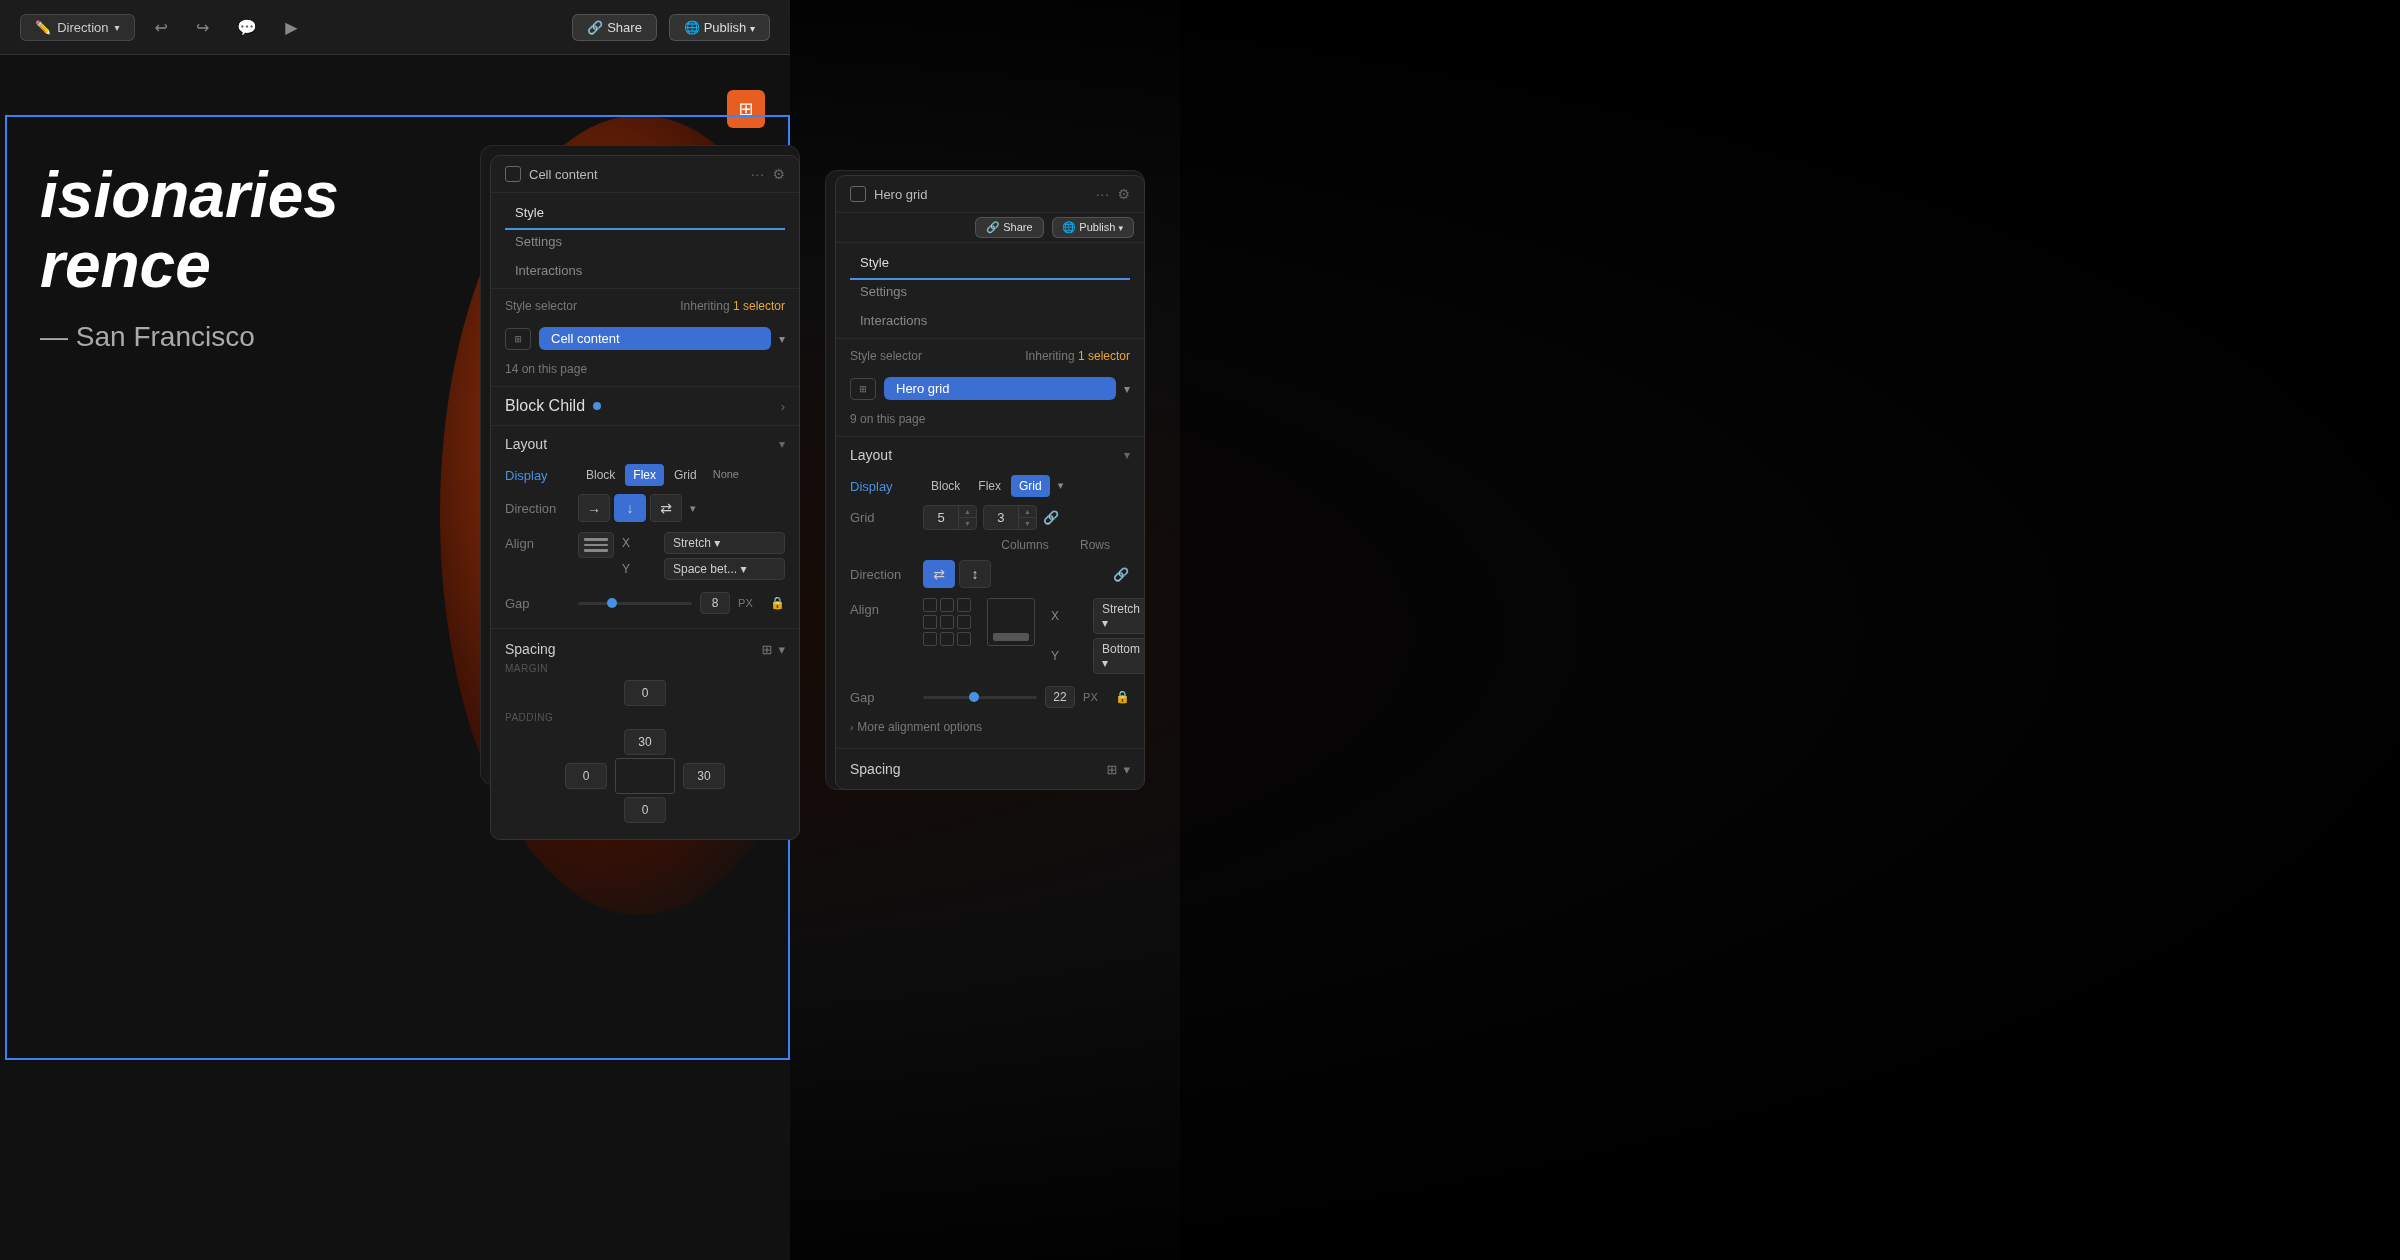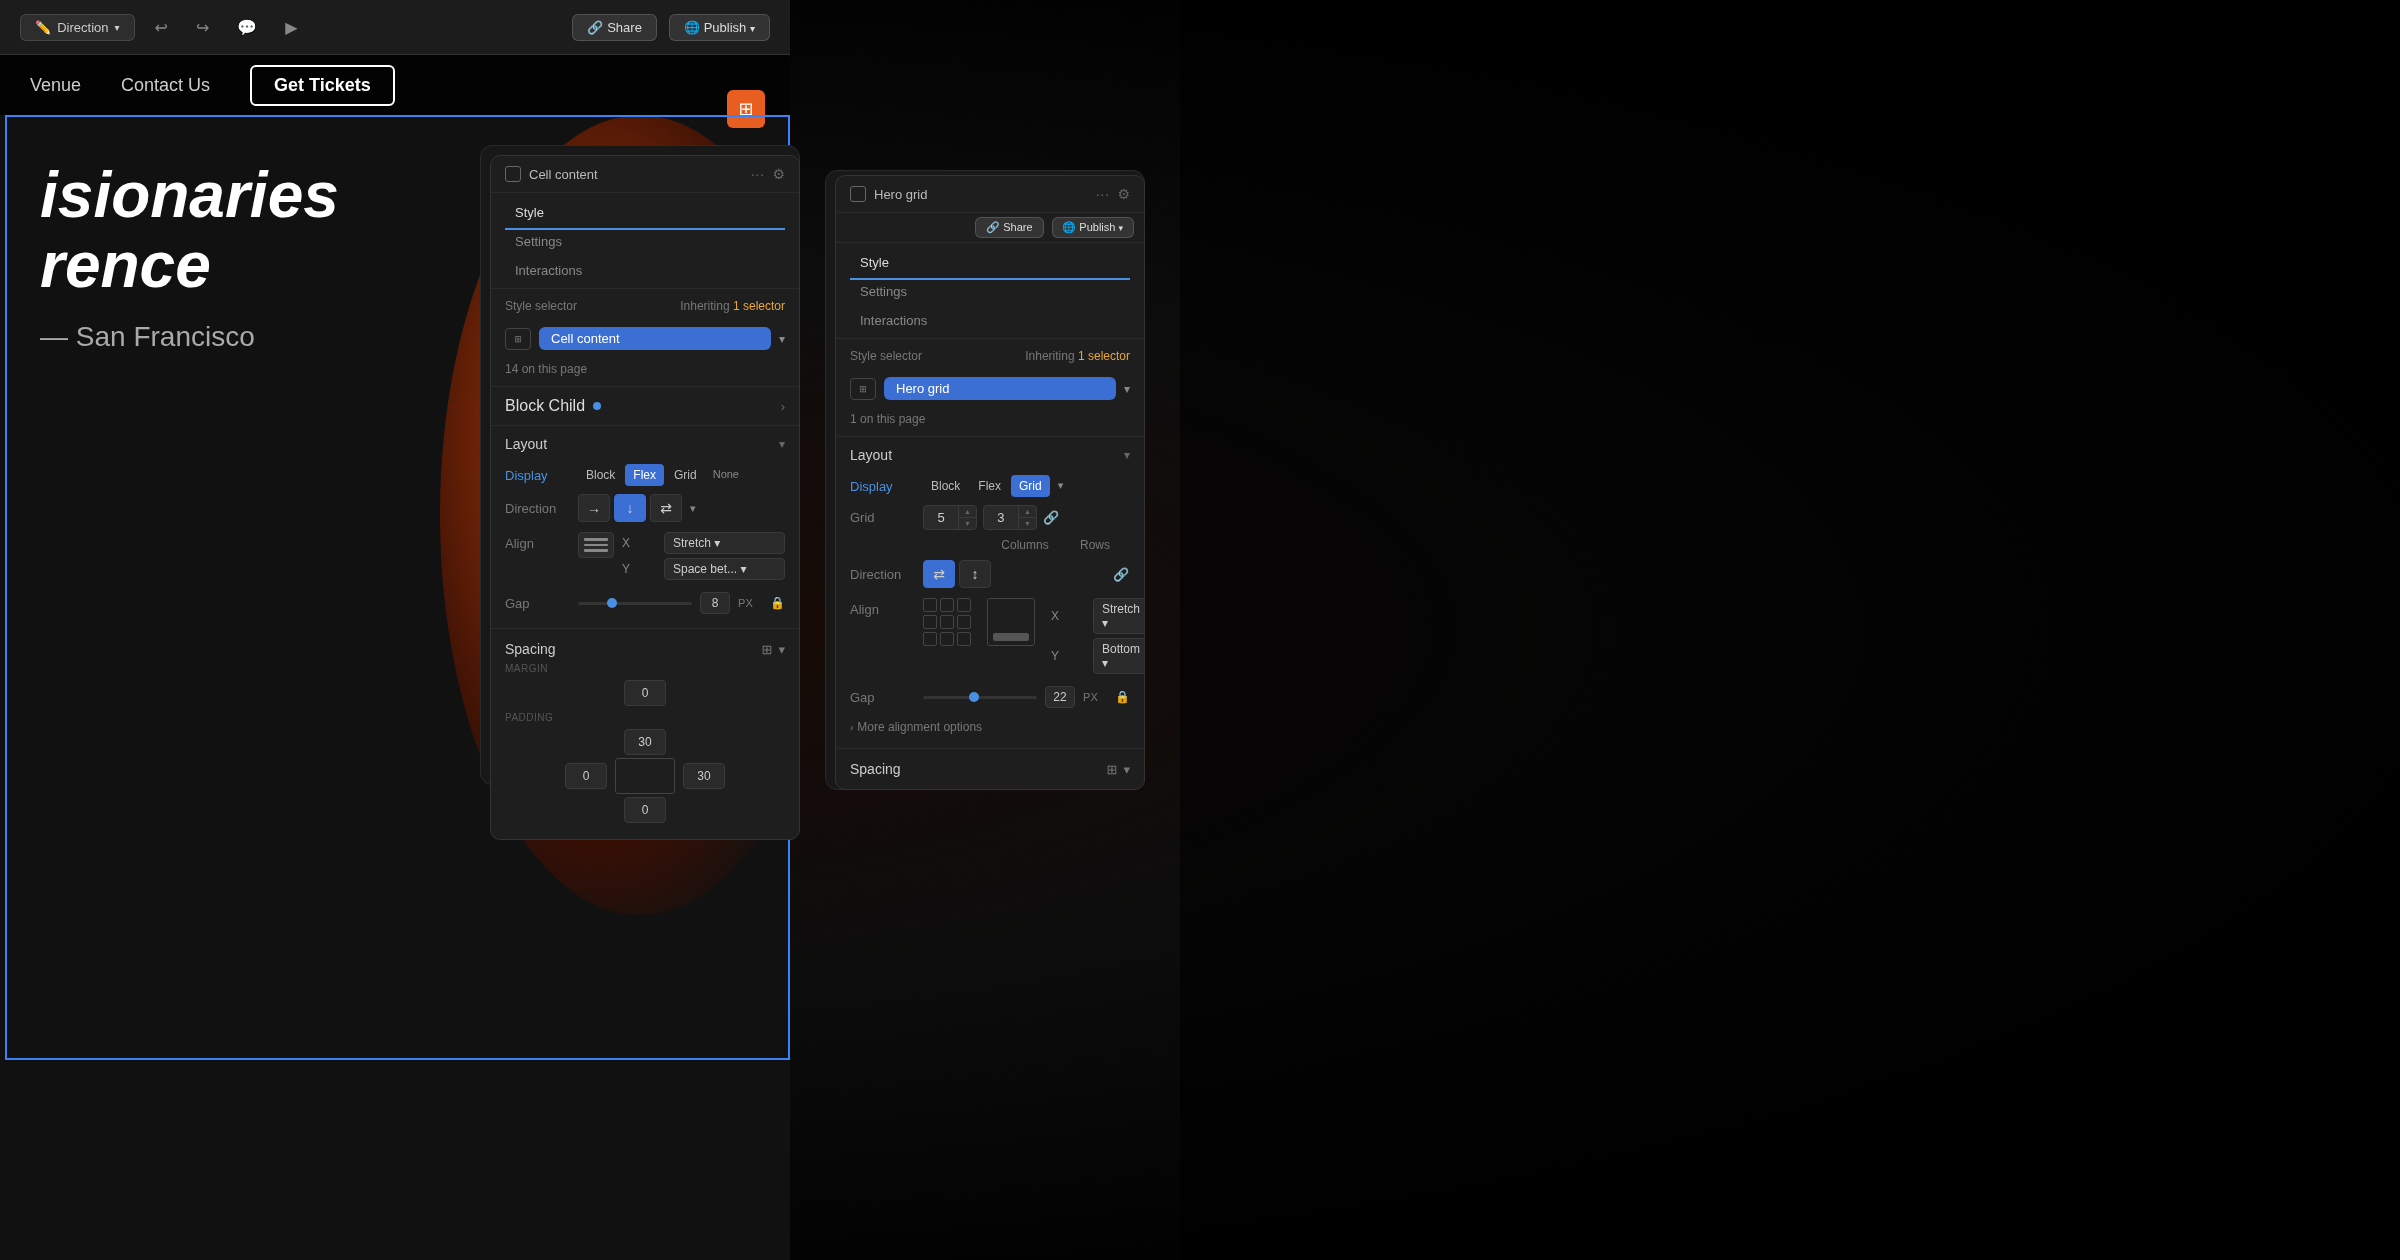--- a/index.html
+++ b/index.html
@@ -824,25 +824,20 @@
       <span>🔗</span>
       <span>Share</span>
     </button>
     <button class="toolbar-publish-btn">
       <span>🌐</span>
       <span>Publish</span>
       <span style="font-size:10px;">▾</span>
     </button>
   </div>
 
-  <div class="website-nav">
-    <span class="nav-item">Venue</span>
-    <span class="nav-item">Contact Us</span>
-    <button class="nav-tickets-btn">Get Tickets</button>
-  </div>
 
   <div class="website-badge">⊞</div>
 
   <div class="hero-content">
     <div class="hero-title">
       <span>isionaries</span><br>
       <span>rence</span>
     </div>
     <div class="hero-subtitle">— San Francisco</div>
   </div>
@@ -1027,21 +1022,21 @@
   </div>
 
   <div class="selector-pill-row">
     <div class="selector-icon-box">
       <span style="font-size:9px;color:#777;">⊞</span>
     </div>
     <span class="selector-pill">Hero grid</span>
     <span class="selector-chevron">▾</span>
   </div>
 
-  <div class="page-count">1 on this page</div>
+  <div class="page-count">9 on this page</div>
 
   <div class="layout-section">
     <div class="layout-header">
       <span class="layout-title">Layout</span>
       <span class="section-chevron">▾</span>
     </div>
 
     <div class="display-row">
       <span class="display-label">Display</span>
       <div class="display-options">

